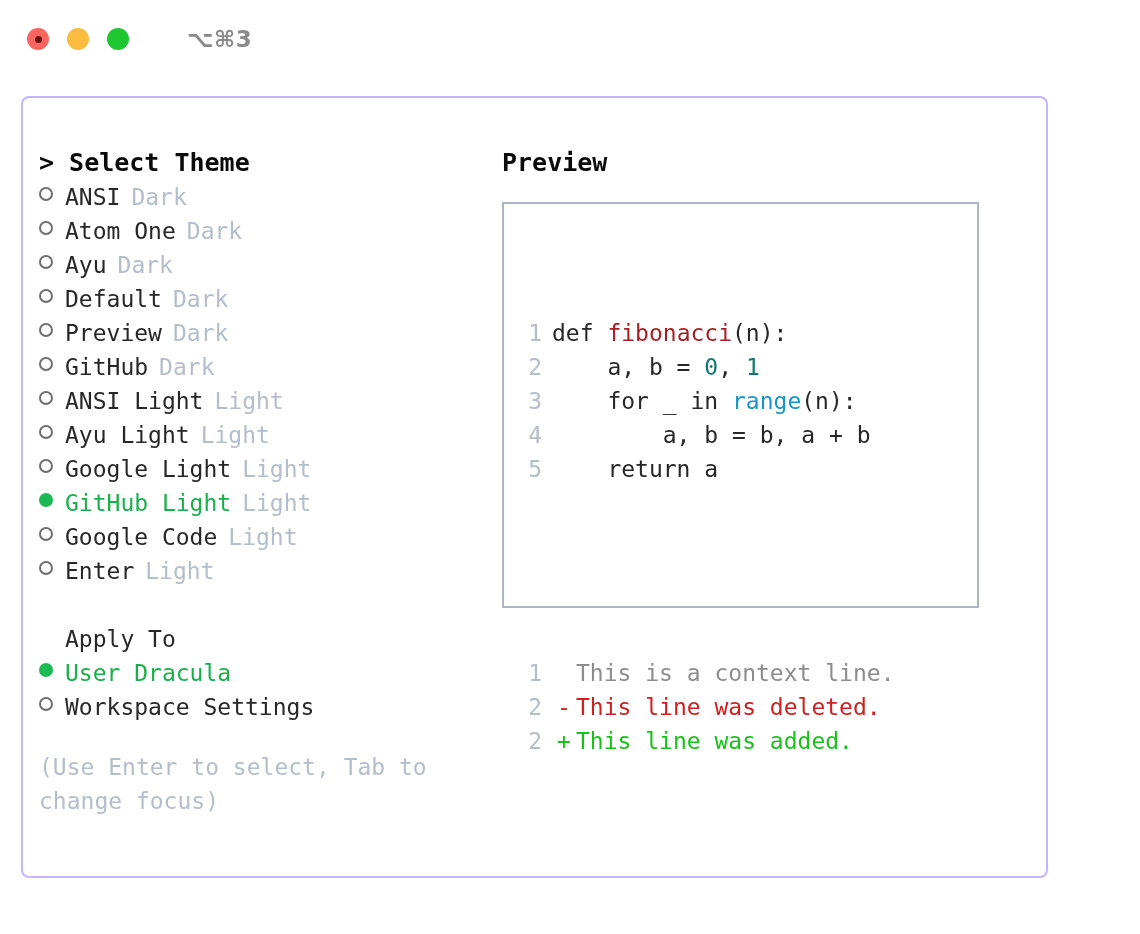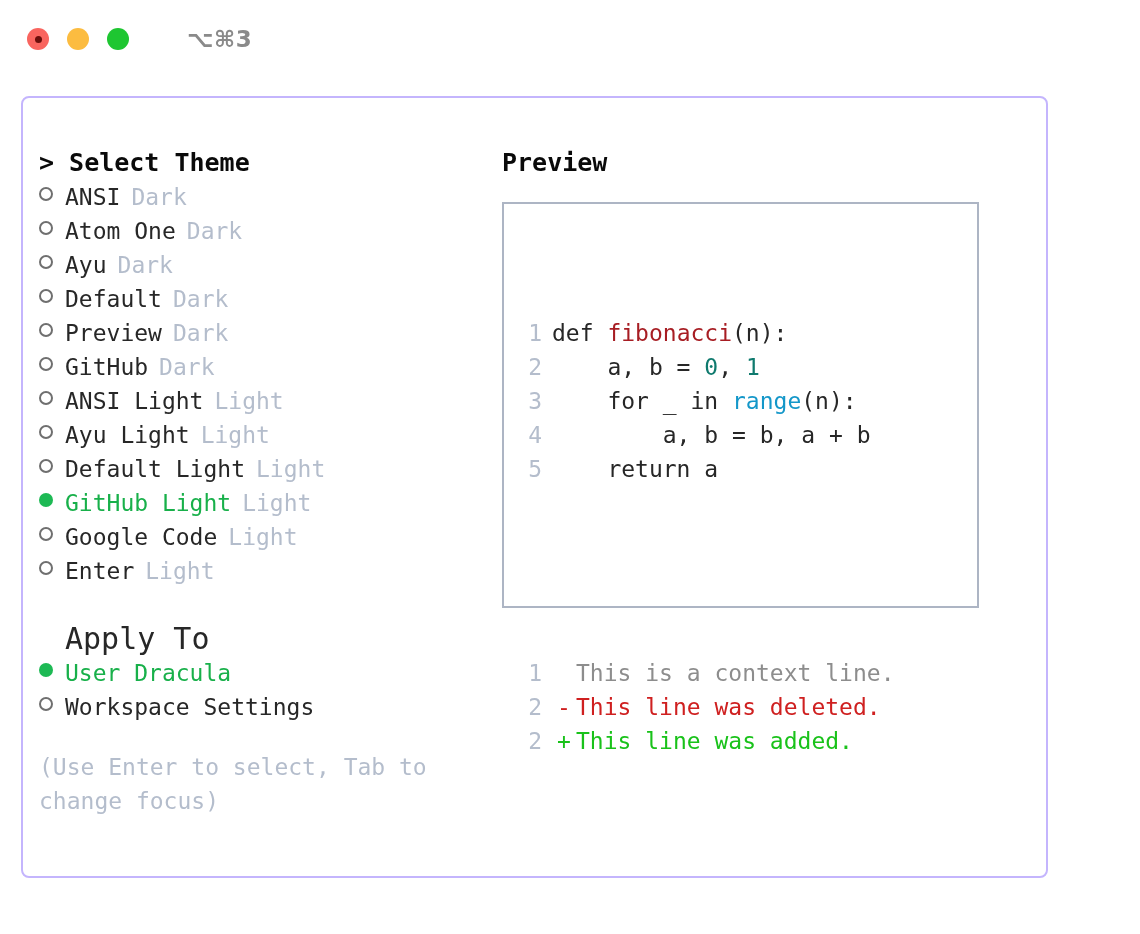--- a/index.html
+++ b/index.html
@@ -126,21 +126,21 @@
   .opt-name { color: #272727; }
   .opt-row.selected .opt-name { color: #18b04a; }
   .opt-variant {
     color: #b4bdcc;
     margin-left: 11px;
   }
 
   .section-gap { height: 34px; }
 
   .apply-heading {
-    font-size: 30px;
+    font-size: 23px;
     color: #272727;
     line-height: 34px;
     padding-left: 26px;
     white-space: pre;
   }
 
   #hint {
     margin-top: 26px;
     font-size: 23px;
     color: #b4bdcc;
@@ -225,21 +225,21 @@
 
       <div id="theme-options">
           <div class="opt-row"><span class="bullet off"></span><span class="opt-name">ANSI</span><span class="opt-variant">Dark</span></div>
           <div class="opt-row"><span class="bullet off"></span><span class="opt-name">Atom One</span><span class="opt-variant">Dark</span></div>
           <div class="opt-row"><span class="bullet off"></span><span class="opt-name">Ayu</span><span class="opt-variant">Dark</span></div>
           <div class="opt-row"><span class="bullet off"></span><span class="opt-name">Default</span><span class="opt-variant">Dark</span></div>
           <div class="opt-row"><span class="bullet off"></span><span class="opt-name">Preview</span><span class="opt-variant">Dark</span></div>
           <div class="opt-row"><span class="bullet off"></span><span class="opt-name">GitHub</span><span class="opt-variant">Dark</span></div>
           <div class="opt-row"><span class="bullet off"></span><span class="opt-name">ANSI Light</span><span class="opt-variant">Light</span></div>
           <div class="opt-row"><span class="bullet off"></span><span class="opt-name">Ayu Light</span><span class="opt-variant">Light</span></div>
-          <div class="opt-row"><span class="bullet off"></span><span class="opt-name">Default Light</span><span class="opt-variant">Light</span></div>
+          <div class="opt-row"><span class="bullet off"></span><span class="opt-name">Google Light</span><span class="opt-variant">Light</span></div>
           <div class="opt-row selected"><span class="bullet on"></span><span class="opt-name">GitHub Light</span><span class="opt-variant">Light</span></div>
           <div class="opt-row"><span class="bullet off"></span><span class="opt-name">Google Code</span><span class="opt-variant">Light</span></div>
           <div class="opt-row"><span class="bullet off"></span><span class="opt-name">Enter</span><span class="opt-variant">Light</span></div>
         </div>
 
       <div class="section-gap"></div>
 
       <div class="apply-heading">Apply To</div>
 
       <div id="apply-options">

